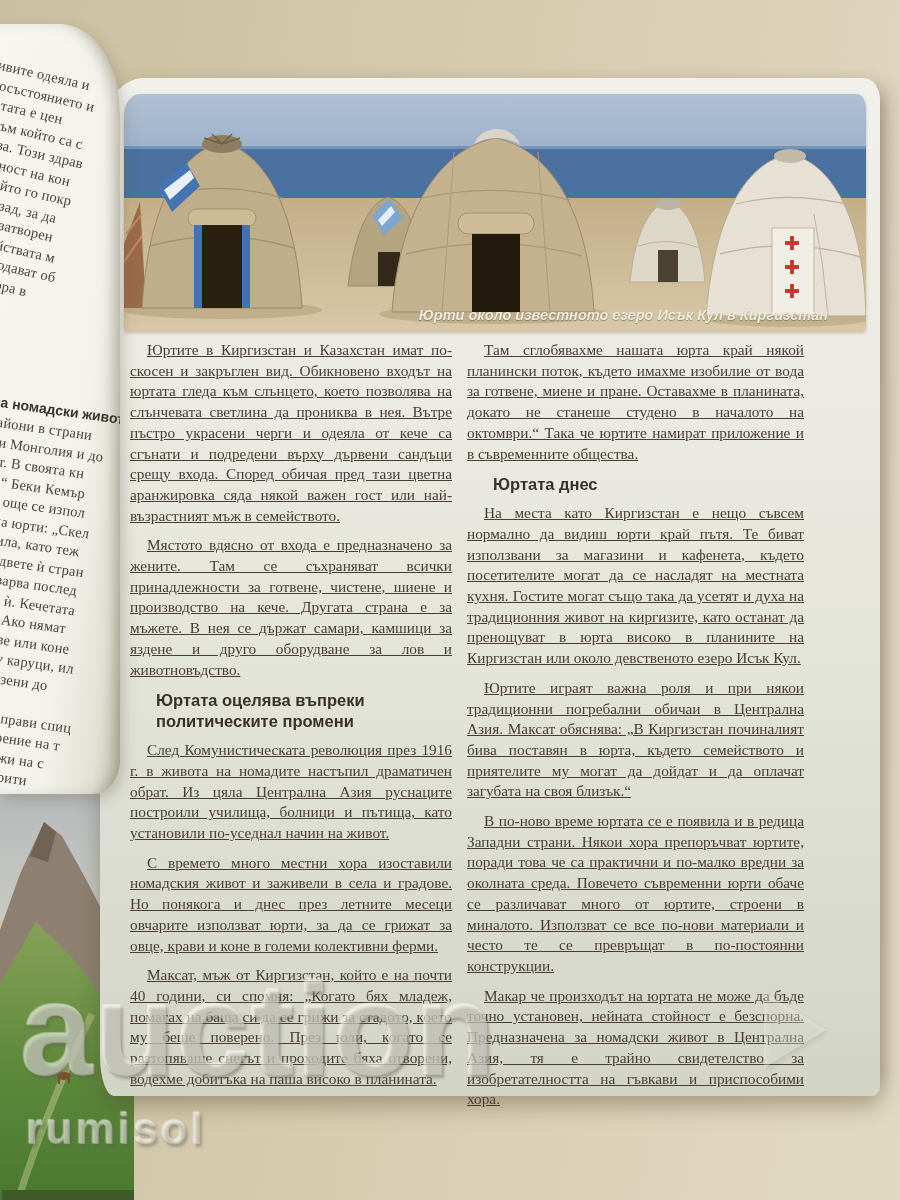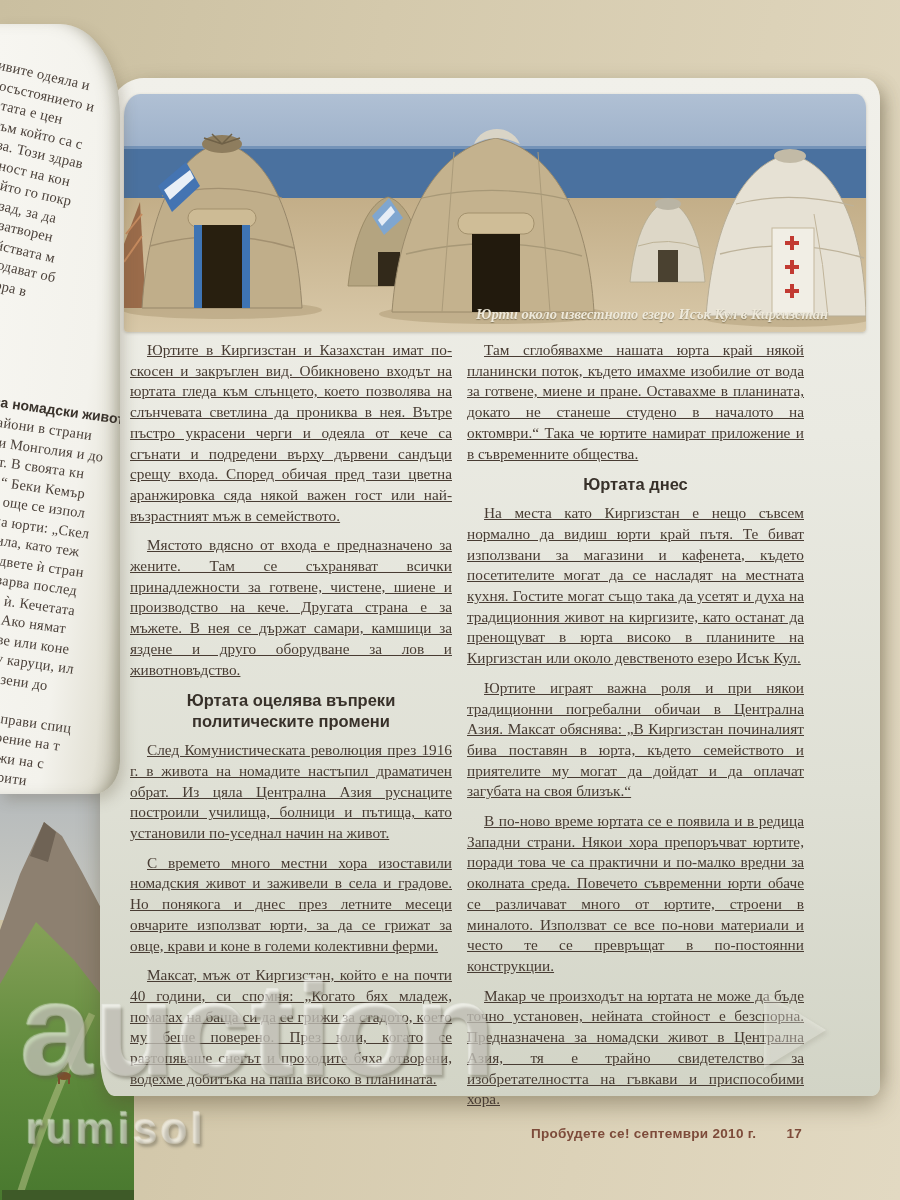--- a/index.html
+++ b/index.html
@@ -38,33 +38,33 @@
     box-shadow:0 10px 22px rgba(85,75,50,.4), 14px 0 18px -12px rgba(85,75,50,.35);
   }
   .hero{
     position:absolute;left:24px;top:16px;width:742px;height:238px;
     border-radius:16px 10px 4px 4px / 22px 14px 4px 4px;overflow:hidden;
     box-shadow:0 1px 3px rgba(90,80,60,.3);
   }
   .hero svg{display:block;width:100%;height:100%;}
   .hero-caption{
     position:absolute;right:38px;bottom:9px;
-    font-family:Liberation Serif, serif;font-style:italic;font-weight:bold;
+    font-family:Liberation Sans, sans-serif;font-style:italic;font-weight:bold;
     font-size:14.5px;color:#eee9da;text-shadow:0 1px 1px rgba(90,80,55,.55);
   }
   .columns{
     position:absolute;left:30px;top:262px;width:712px;display:flex;gap:15px;
   }
   .col{font-size:15.3px;line-height:20.7px;color:#483c33;text-align:justify;}
   .col.left{width:322px;}
   .col.right{width:337px;}
   .col p{margin:0 0 9px 0;text-indent:17px;text-decoration:underline;}
   .col-heading{
     font-family:"Liberation Sans",sans-serif;font-weight:bold;font-size:16.5px;
-    line-height:21px;color:#38312a;text-align:center;text-indent:0;
+    line-height:21px;color:#38312a;text-align:left;text-indent:0;
     margin:10px 26px 8px 26px;
   }
   .footer{
     display:flex;justify-content:flex-end;gap:30px;margin-top:14px;padding-right:2px;
     font-family:"Liberation Sans",sans-serif;font-weight:bold;font-size:13.5px;
     color:#7d4b3a;letter-spacing:.3px;
   }
   
   .wm{position:absolute;inset:0;z-index:6;pointer-events:none;
       font-family:"Liberation Sans",sans-serif;font-weight:bold;color:rgba(252,252,246,.30);}
@@ -193,24 +193,20 @@
         <p>С времето много местни хора изоставили номадския живот и заживели в села и градове. Но понякога и днес през летните месеци овчарите използват юрти, за да се грижат за овце, крави и коне в големи колективни ферми.</p>
         <p>Максат, мъж от Киргизстан, който е на почти 40 години, си спомня: „Когато бях младеж, помагах на баща си да се грижи за стадото, което му беше поверено. През юли, когато се разтопяваше снегът и проходите бяха отворени, водехме добитъка на паша високо в планината.</p>
       </div>
       <div class="col right">
         <p>Там сглобявахме нашата юрта край някой планински поток, където имахме изобилие от вода за готвене, миене и пране. Оставахме в планината, докато не станеше студено в началото на октомври.“ Така че юртите намират приложение и в съвременните общества.</p>
         <div class="col-heading">Юртата днес</div>
         <p>На места като Киргизстан е нещо съвсем нормално да видиш юрти край пътя. Те биват използвани за магазини и кафенета, където посетителите могат да се насладят на местната кухня. Гостите могат също така да усетят и духа на традиционния живот на киргизите, като останат да пренощуват в юрта високо в планините на Киргизстан или около девственото езеро Исък Кул.</p>
         <p>Юртите играят важна роля и при някои традиционни погребални обичаи в Централна Азия. Максат обяснява: „В Киргизстан починалият бива поставян в юрта, където семейството и приятелите му могат да дойдат и да оплачат загубата на своя близък.“</p>
         <p>В по-ново време юртата се е появила и в редица Западни страни. Някои хора препоръчват юртите, поради това че са практични и по-малко вредни за околната среда. Повечето съвременни юрти обаче се различават много от юртите, строени в миналото. Използват се все по-нови материали и често те се превръщат в по-постоянни конструкции.</p>
         <p>Макар че произходът на юртата не може да бъде точно установен, нейната стойност е безспорна. Предназначена за номадски живот в Централна Азия, тя е трайно свидетелство за изобретателността на гъвкави и приспособими хора.</p>
-        <div class="footer">
-          <span>Пробудете се!  септември 2010 г.</span>
-          <span>17</span>
-        </div>
       </div>
     </div>
   </div>
 
   <div class="curl">
     <div class="curl-block a">
 
     <div class="curl-line">сивите одеяла и</div>
         <div class="curl-line">агосъстоянието и</div>
         <div class="curl-line">юртата е цен</div>

